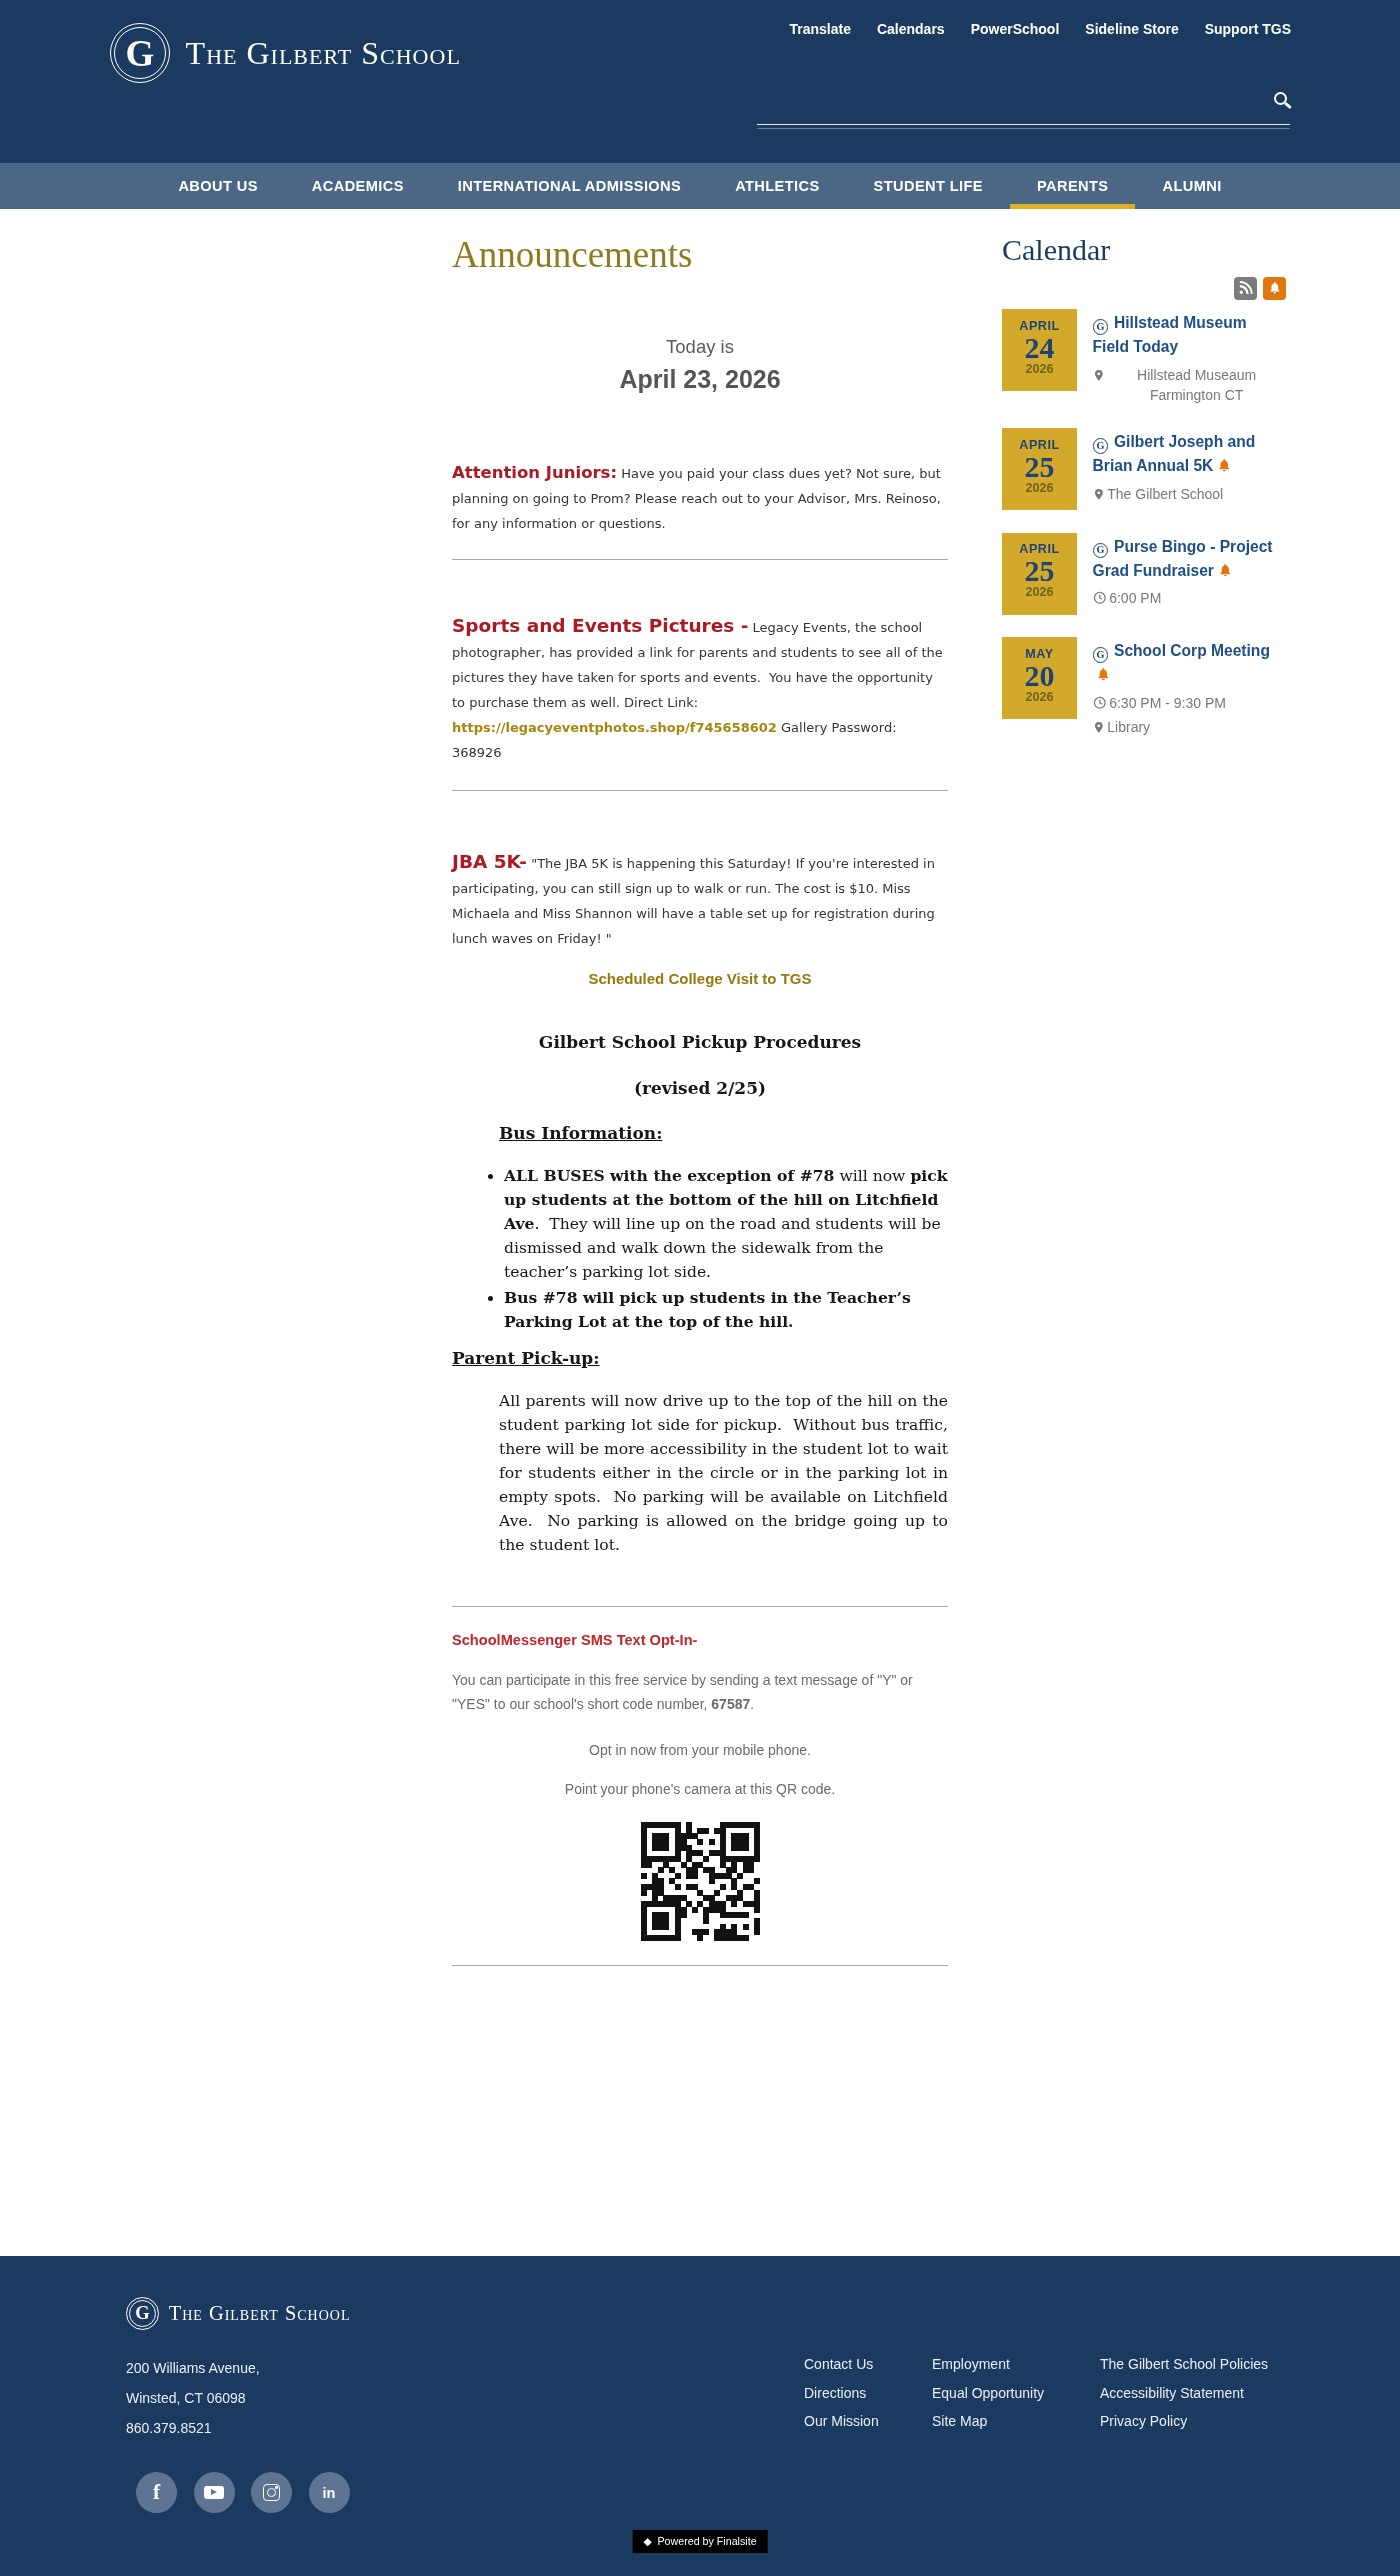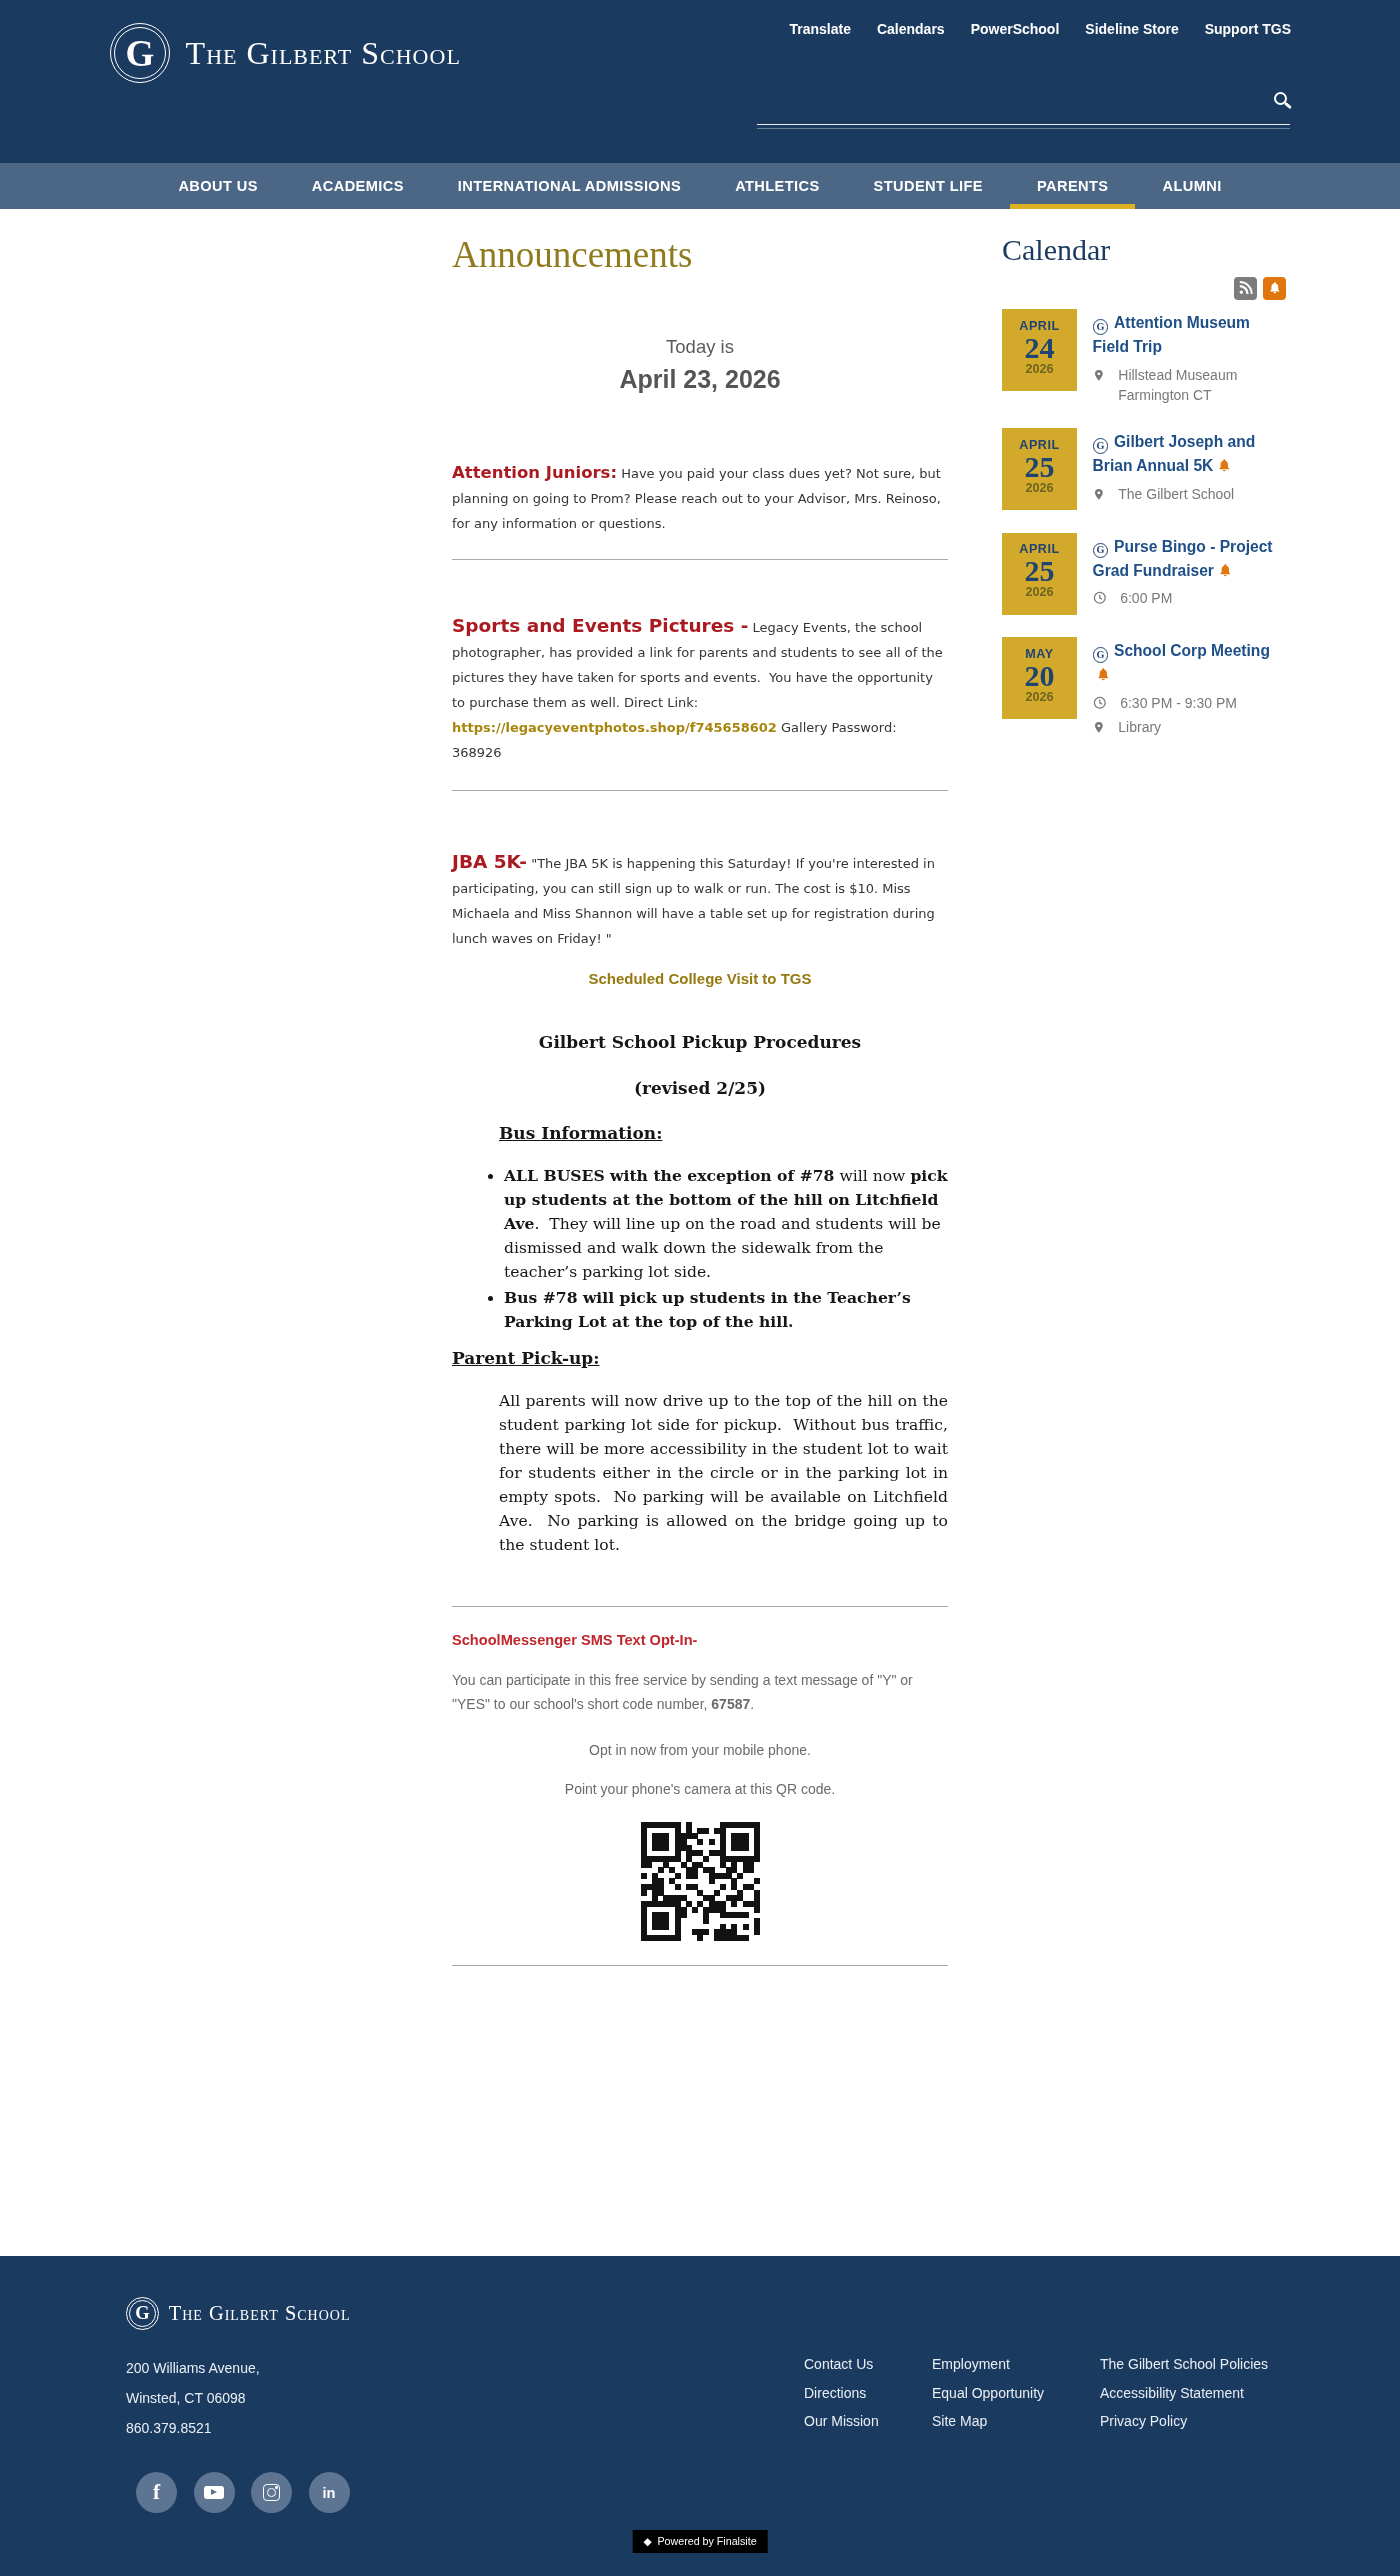--- a/index.html
+++ b/index.html
@@ -81,21 +81,21 @@
   .date-box { flex:0 0 75px; height:82px; background:#d2a92a; text-align:center; padding-top:9.7px; }
   .date-box .m { display:block; font-size:12.6px; font-weight:bold; color:#1f4372; letter-spacing:0.5px; }
   .date-box .d { display:block; font-family:"Liberation Serif", serif; font-size:30px; font-weight:bold; color:#1f4372; line-height:29px; }
   .date-box .y { display:block; font-size:12.6px; font-weight:bold; color:#6f6420; line-height:14.6px; }
   .evt-details { margin-left:15.6px; padding-top:1.9px; }
   .evt-title { display:block; color:#1f4f87; font-weight:bold; font-size:15.6px; line-height:24px; margin-bottom:5.8px; }
   .g-badge { display:inline-flex; width:15.6px; height:15.6px; border:1.5px solid #1f4372; border-radius:50%;
              align-items:center; justify-content:center; vertical-align:-1.9px; margin-right:5.8px; }
   .g-badge b { font-family:"Liberation Serif", serif; font-size:10.2px; color:#1f4372; line-height:1; }
   .evt-bell { vertical-align:-1.9px; margin-left:3.9px; }
-  .evt-meta { color:#787878; font-size:14px; line-height:20.4px; display:flex; gap:14px; align-items:flex-start; }
+  .evt-meta { color:#787878; font-size:14px; line-height:20.4px; display:flex; gap:3px; align-items:flex-start;text-align:center; }
   .evt-meta + .evt-meta { margin-top:3.9px; }
   .evt-meta svg { flex:0 0 auto; margin-top:2.9px; }
 
   
   .site-footer { position:relative; height:320px; background:#1b3a5f; color:#e9eef5; }
   .f-logo { position:absolute; left:126px; top:41px; display:flex; align-items:center; gap:9.7px; }
   .f-emblem { width:33px; height:33px; border:1.5px solid #fff; border-radius:50%;
               display:flex; align-items:center; justify-content:center; position:relative; }
   .f-emblem::after { content:""; position:absolute; inset:1.9px; border:1px solid #fff; border-radius:50%; }
   .f-emblem b { font-family:"Liberation Serif", serif; font-size:18.5px; color:#fff; }
@@ -447,21 +447,21 @@
 
     <div class="event">
       <div class="date-box">
         <span class="m">APRIL</span>
         <span class="d">24</span>
         <span class="y">2026</span>
       </div>
       <div class="evt-details">
         <a class="evt-title"><span class="g-badge">
               <b>G</b>
-            </span><span>Attention Museum Field Trip</span></a>
+            </span><span>Hillstead Museum Field Today</span></a>
         <div class="evt-meta">
           <svg width="11.7" height="14.6" viewBox="0 0 24 24" fill="#787878">
               <path d="M12 1a8 8 0 0 0-8 8c0 5.6 8 14 8 14s8-8.4 8-14a8 8 0 0 0-8-8zm0 11a3 3 0 1 1 0-6 3 3 0 0 1 0 6z"></path>
             </svg>
           <span>Hillstead Museaum Farmington CT</span>
         </div>
       </div>
     </div>
 
     <div class="event">

